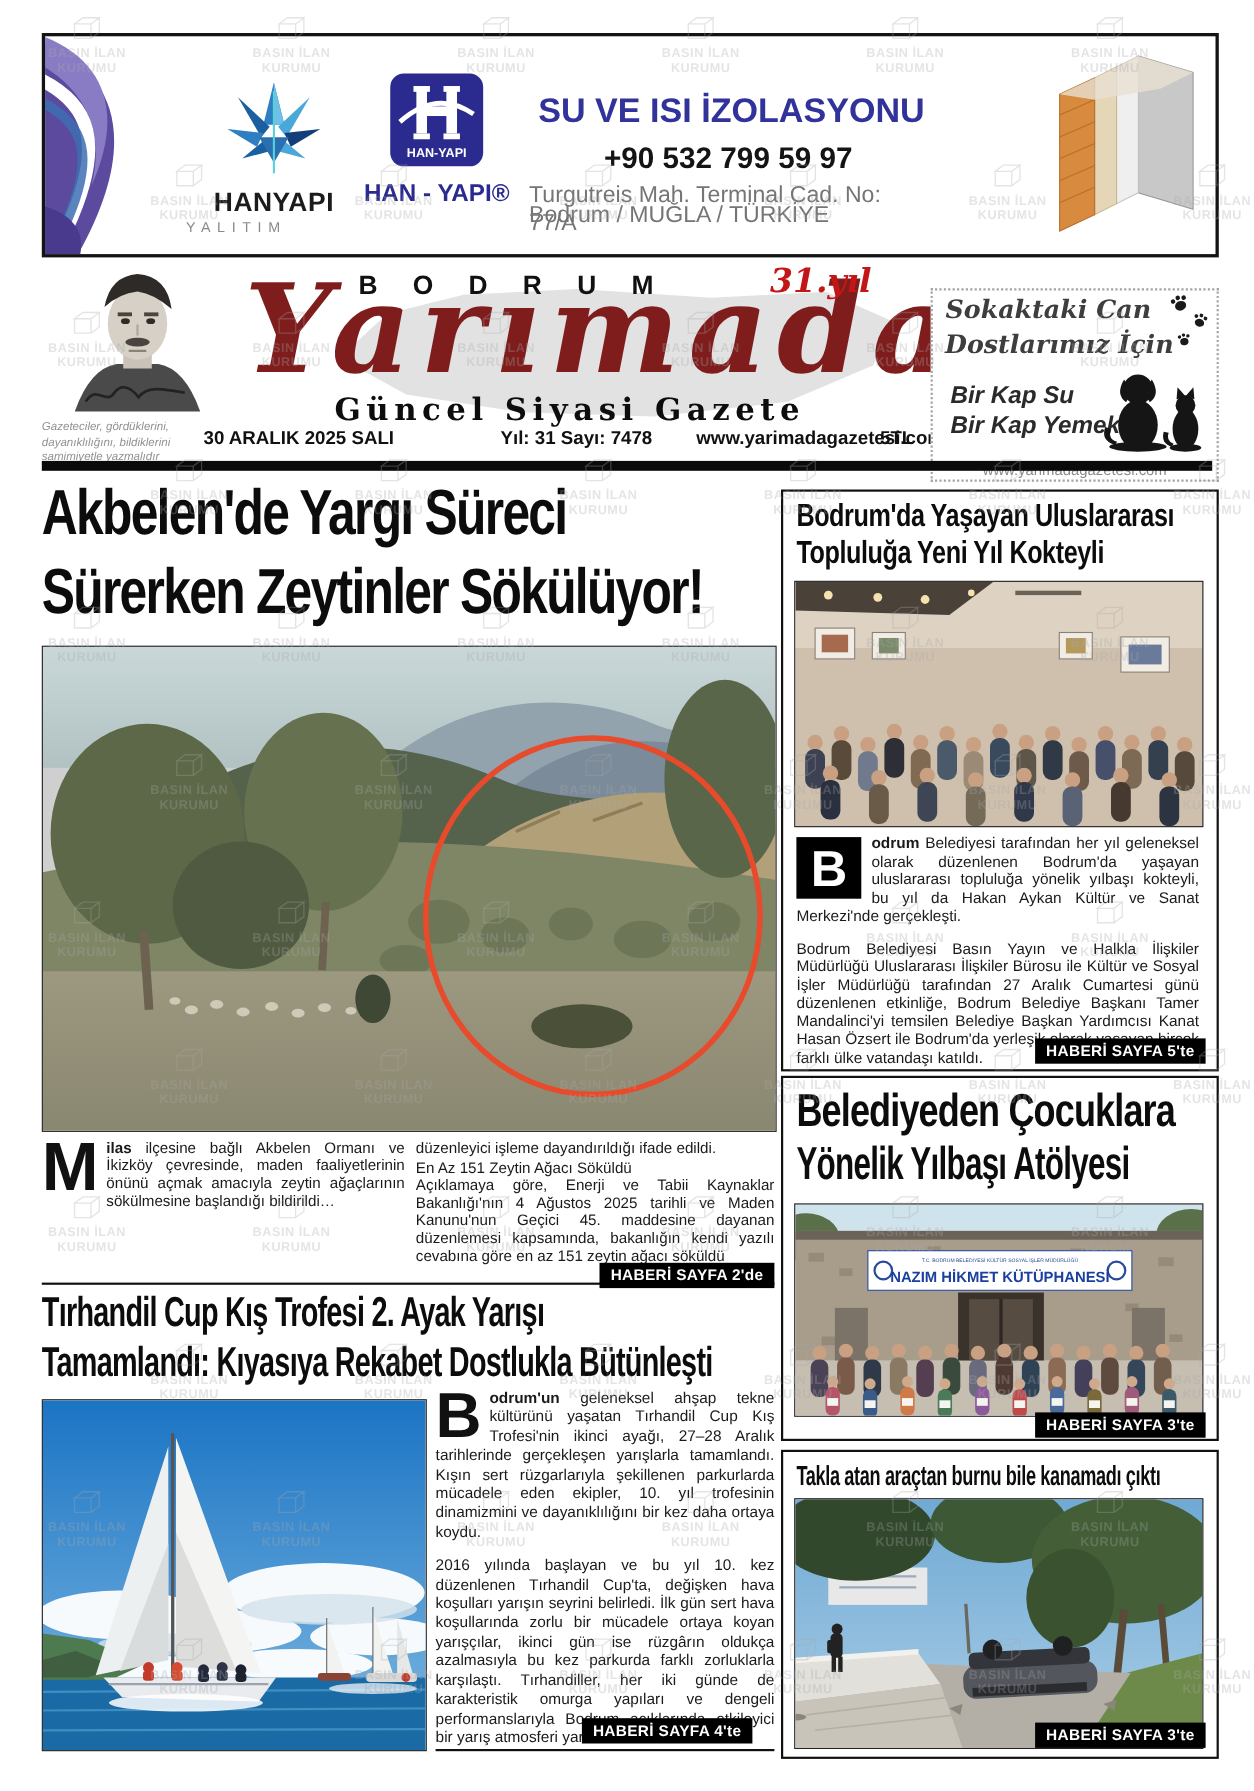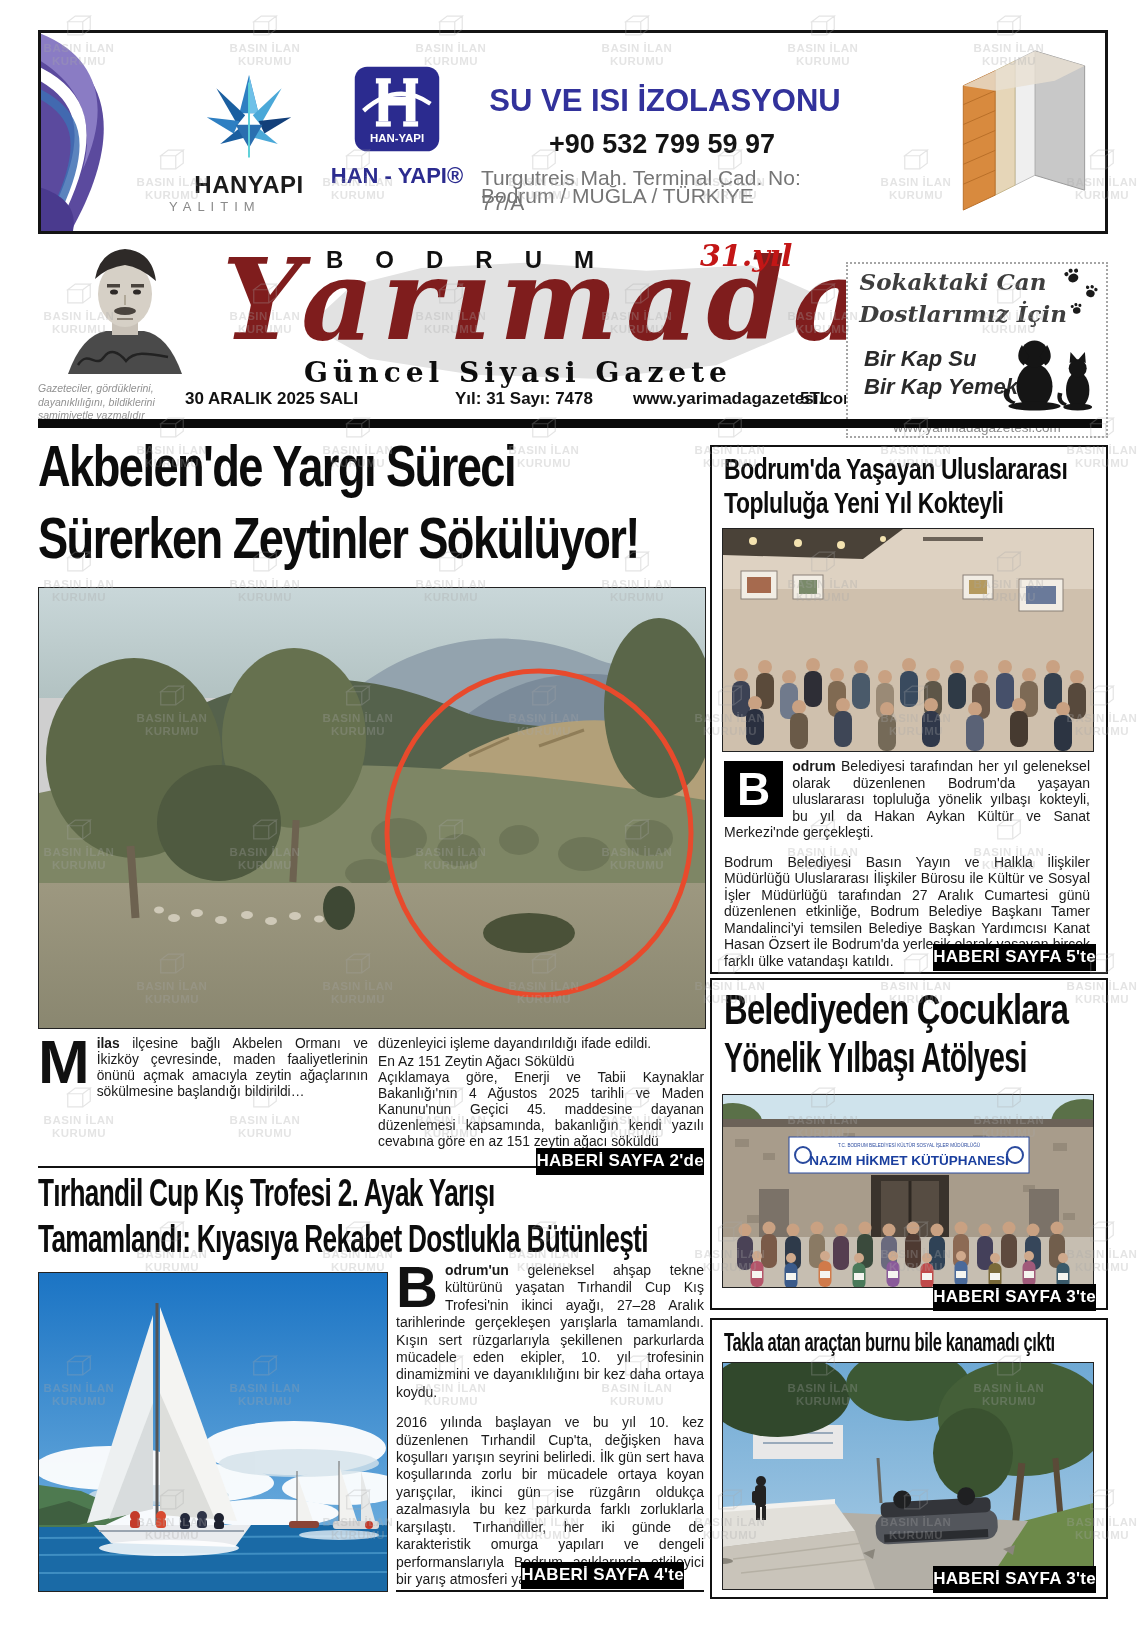--- a/index.html
+++ b/index.html
@@ -40,22 +40,22 @@
   .story-box{position:absolute;border:2px solid #111;background:transparent;}
   
   .body-text{position:absolute;text-align:justify;color:#1a1a1a;}
   .lead-cols{font-size:13.8px;line-height:16px;}
   .cocktail-text{font-size:14px;line-height:16.5px;}
   .regatta-text{font-size:14px;line-height:17.4px;}
   .dropcap{float:left;font-weight:bold;font-size:62px;line-height:48px;padding:2px 7px 0 0;color:#111;}
   .dropcap-boxed{float:left;font-weight:bold;font-size:46px;line-height:40px;background:#000;
                  color:#fff;padding:8px 13px;margin:3px 9px 2px 0;}
   .para2{margin-top:13px;}
-  .badge{position:absolute;background:#000;color:#fff;font-weight:bold;font-size:17px;
-         padding:3px 0 4px;letter-spacing:.3px;z-index:30;white-space:nowrap;text-align:center;}
+  .badge{position:absolute;background:#000;color:#fff;font-weight:bold;font-size:14px;
+         padding:3px 10px 4px;letter-spacing:.3px;z-index:30;white-space:nowrap;text-align:center;}
   .rule{position:absolute;background:#111;}
   svg text{font-family:"Liberation Sans",sans-serif;}
 </style>
 </head>
 <body>
 
 <div class="page">
 
   <div class="ad-banner">
     <svg class="abs" style="left:-2px;top:-2px" width="200" height="200" viewBox="0 0 200 200" preserveAspectRatio="none">

